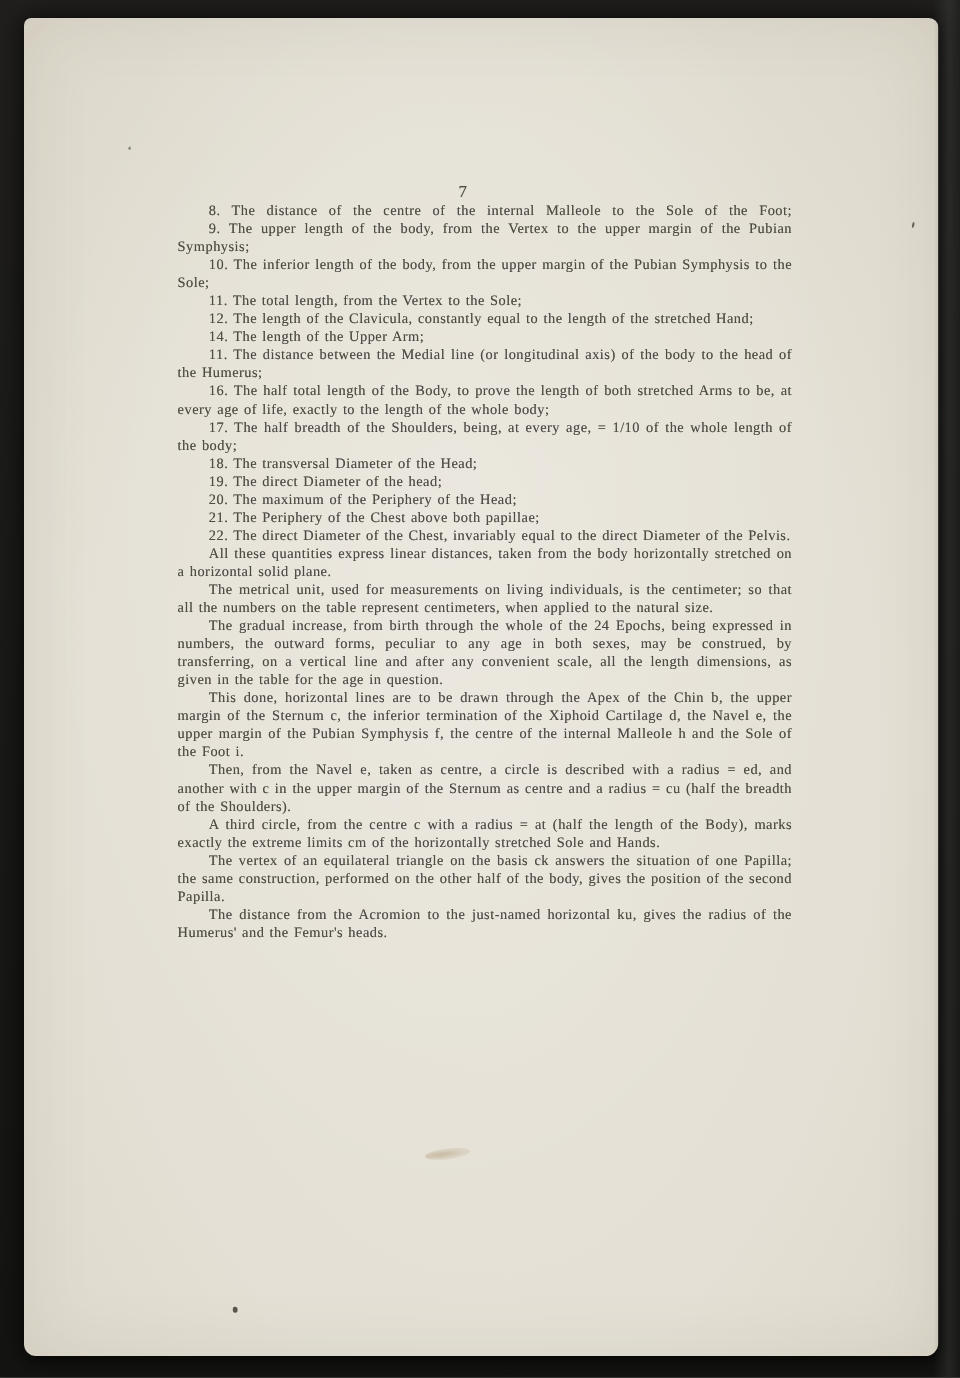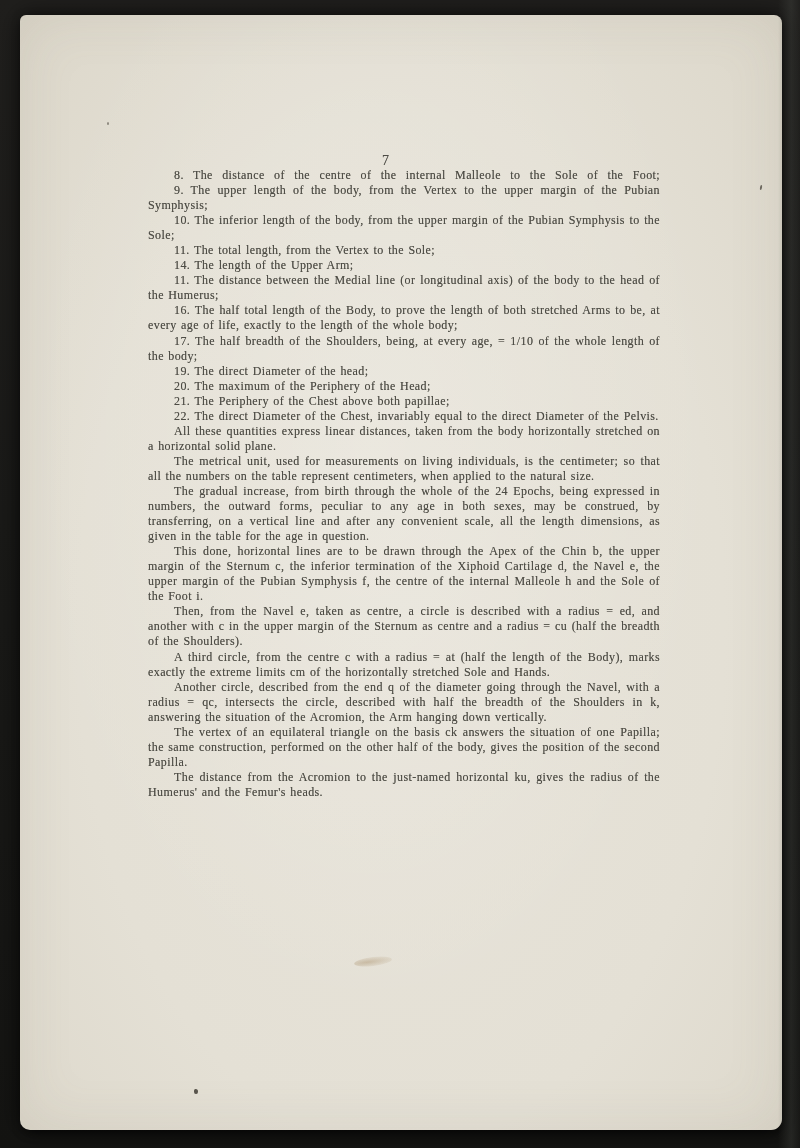--- a/index.html
+++ b/index.html
@@ -96,35 +96,36 @@
 
 <div class="scan">
   <div class="paper">
     <div class="page-number">7</div>
 
     <div class="text-block">
       <p class="para stretch">8. The distance of the centre of the internal Malleole to the Sole of the Foot;</p>
       <p class="para">9. The upper length of the body, from the Vertex to the upper margin of the Pubian Symphysis;</p>
       <p class="para">10. The inferior length of the body, from the upper margin of the Pubian Symphysis to the Sole;</p>
       <p class="para">11. The total length, from the Vertex to the Sole;</p>
+      <p class="para">12. The length of the Clavicula, constantly equal to the length of the stretched Hand;</p>
       <p class="para">14. The length of the Upper Arm;</p>
       <p class="para">11. The distance between the Medial line (or longitudinal axis) of the body to the head of the Humerus;</p>
       <p class="para">16. The half total length of the Body, to prove the length of both stretched Arms to be, at every age of life, exactly to the length of the whole body;</p>
       <p class="para">17. The half breadth of the Shoulders, being, at every age, = 1/10 of the whole length of the body;</p>
+      <p class="para">18. The transversal Diameter of the Head;</p>
       <p class="para">19. The direct Diameter of the head;</p>
       <p class="para">20. The maximum of the Periphery of the Head;</p>
       <p class="para">21. The Periphery of the Chest above both papillae;</p>
       <p class="para">22. The direct Diameter of the Chest, invariably equal to the direct Diameter of the Pelvis.</p>
       <p class="para">All these quantities express linear distances, taken from the body horizontally stretched on a horizontal solid plane.</p>
       <p class="para">The metrical unit, used for measurements on living individuals, is the centimeter; so that all the numbers on the table represent centimeters, when applied to the natural size.</p>
       <p class="para">The gradual increase, from birth through the whole of the 24 Epochs, being expressed in numbers, the outward forms, peculiar to any age in both sexes, may be construed, by transferring, on a vertical line and after any convenient scale, all the length dimensions, as given in the table for the age in question.</p>
       <p class="para">This done, horizontal lines are to be drawn through the Apex of the Chin b, the upper margin of the Sternum c, the inferior termination of the Xiphoid Cartilage d, the Navel e, the upper margin of the Pubian Symphysis f, the centre of the internal Malleole h and the Sole of the Foot i.</p>
       <p class="para">Then, from the Navel e, taken as centre, a circle is described with a radius = ed, and another with c in the upper margin of the Sternum as centre and a radius = cu (half the breadth of the Shoulders).</p>
       <p class="para">A third circle, from the centre c with a radius = at (half the length of the Body), marks exactly the extreme limits cm of the horizontally stretched Sole and Hands.</p>
-      <p class="para">Another circle, described from the end q of the diameter going through the Navel, with a radius = qc, intersects the circle, described with half the breadth of the Shoulders in k, answering the situation of the Acromion, the Arm hanging down vertically.</p>
       <p class="para">The vertex of an equilateral triangle on the basis ck answers the situation of one Papilla; the same construction, performed on the other half of the body, gives the position of the second Papilla.</p>
       <p class="para">The distance from the Acromion to the just-named horizontal ku, gives the radius of the Humerus' and the Femur's heads.</p>
     </div>
 
     <div class="speck speck-a"></div>
     <div class="speck speck-b"></div>
     <div class="speck speck-c"></div>
     <div class="smudge"></div>
   </div>
 </div>

